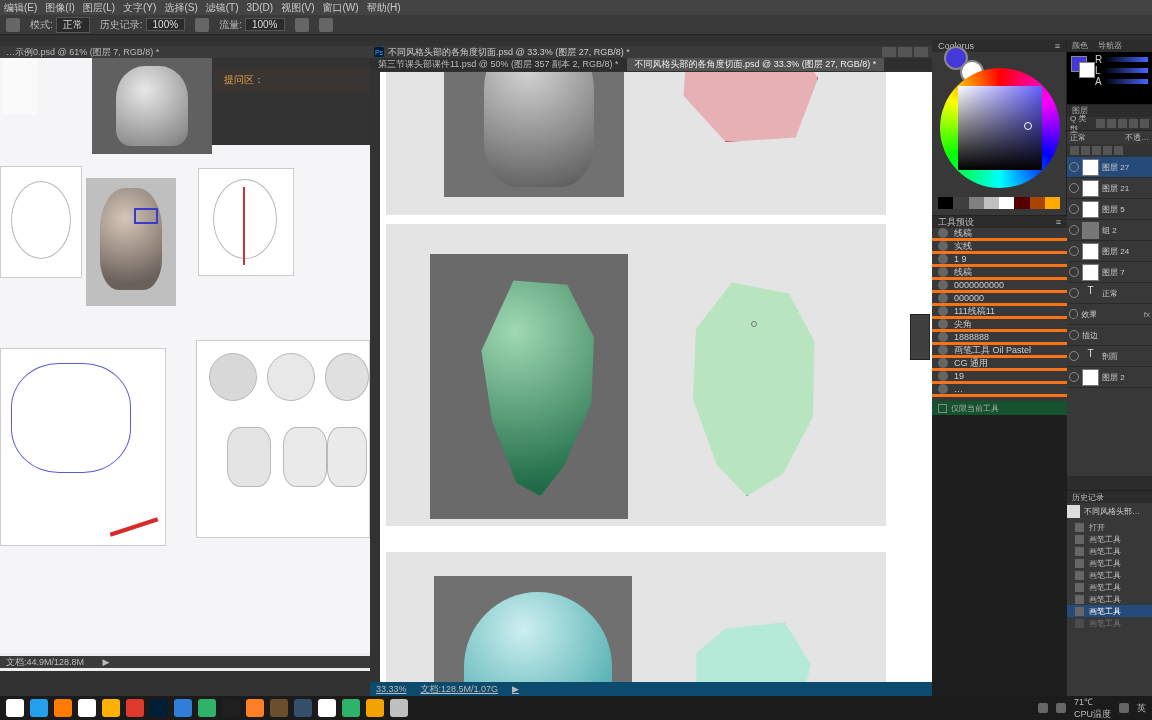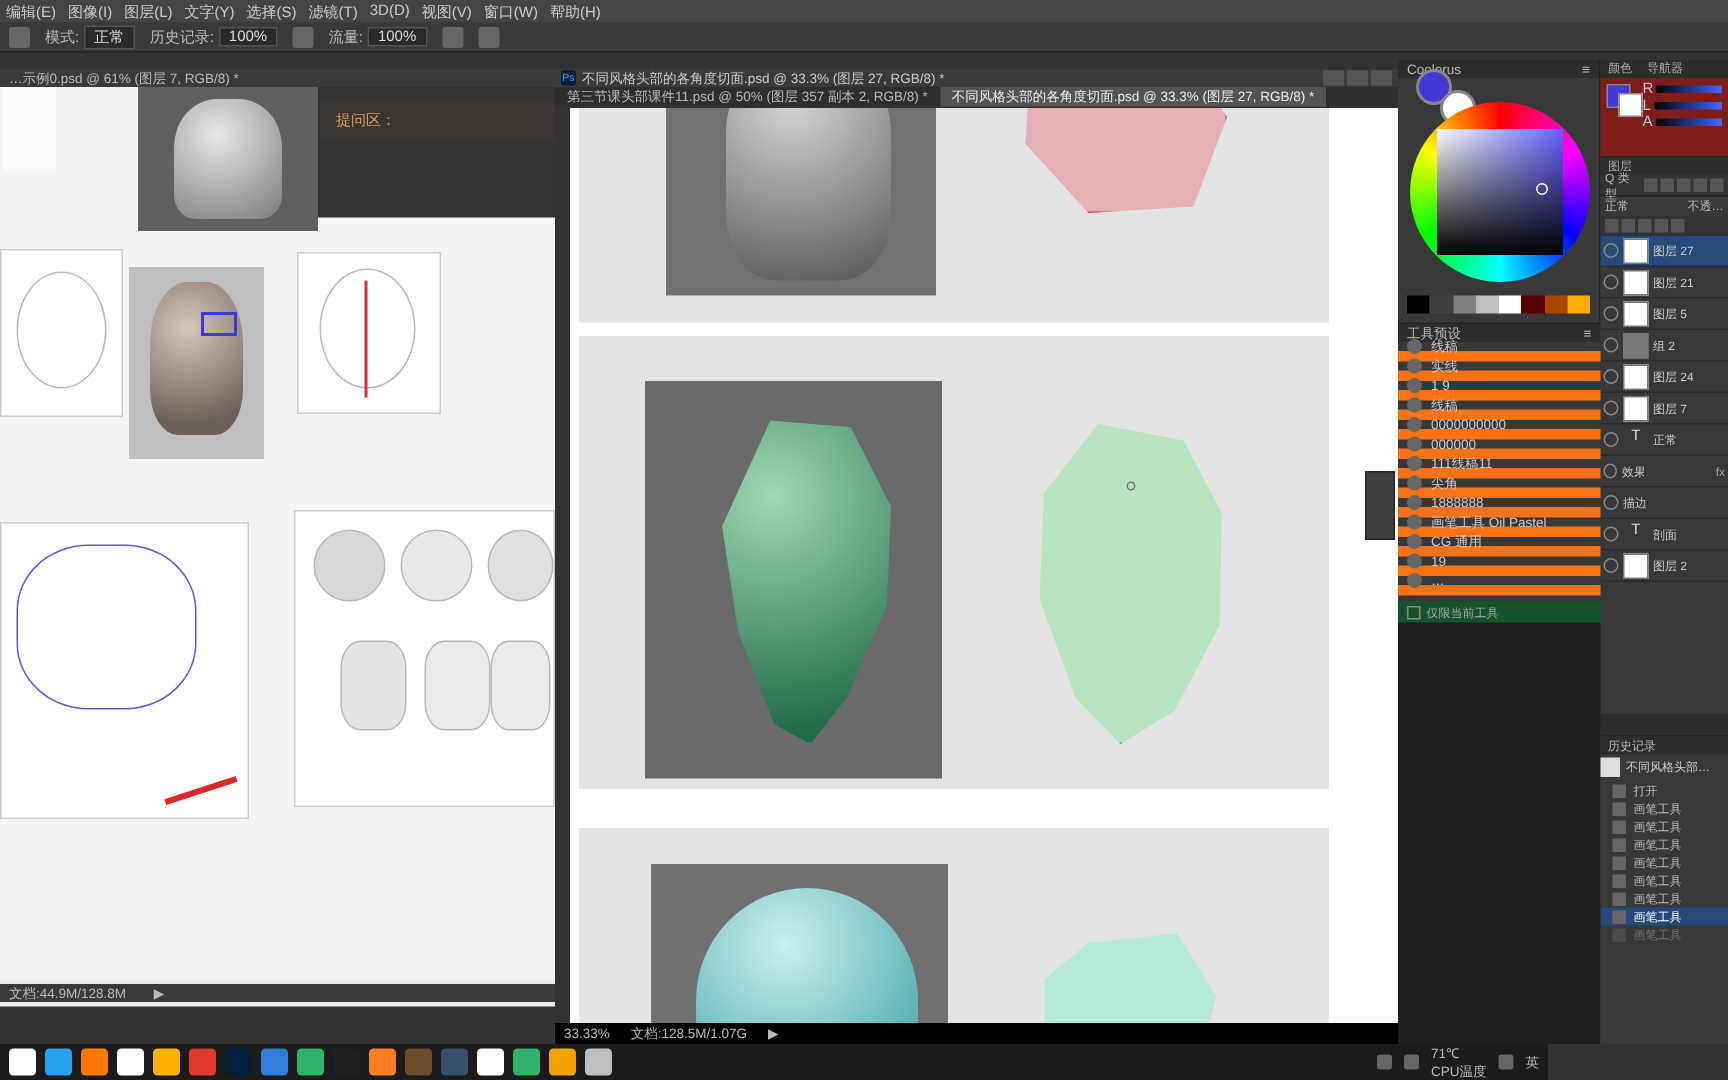--- a/index.html
+++ b/index.html
@@ -122,22 +122,22 @@
   background:#b5ead9; border:1px solid #3aa0c0;
   clip-path: polygon(30% 8%, 76% 2%, 96% 40%, 86% 90%, 40% 100%, 8% 66%, 8% 30%);
 }
 .pinkshape {
   position:absolute; left: 292px; top: -40px; width: 140px; height: 110px;
   background:#e7adb1; border:1px solid #c23b4a; opacity:.95;
   clip-path: polygon(28% 6%, 80% 0%, 100% 42%, 84% 96%, 34% 100%, 4% 58%, 6% 20%);
 }
 .statusmain {
   position:absolute; left:0; bottom:0; height:14px; width: 562px;
-  background:#000000; color:#bbb; font-size:9px;
-  display:flex; align-items:center; gap:14px; padding-left:6px;
+  background:#0c4a6e; color:#bbb; font-size:9px;
+  display:flex; align-items:center; gap:14px; padding-left:6px;text-decoration:underline;
 }
 
 .minidock {
   position:absolute; left: 540px; top: 268px; width: 20px; height: 46px;
   background:#404040; border:1px solid #222;
 }
 
 .rightcol {
   position: absolute; left: 932px; top: 40px; width: 220px; height: 656px;
   background: #383838;
@@ -163,21 +163,21 @@
   border:1px solid #fff; border-radius:50%; }
 .fgcirc { position:absolute; left:12px; top:6px; width:24px;height:24px;
   border-radius:50%; background:#4438d9; border:2px solid #888; }
 .bgcirc { position:absolute; left:28px; top:20px; width:24px;height:24px;
   border-radius:50%; background:#fff; border:2px solid #888; }
 .swstrip { position:absolute; left:6px; bottom:6px; right:6px; height:12px;
   display:flex; }
 .swstrip div { flex:1; }
 .rgbpanel {
   position:absolute; left: 135px; top: 0; width: 85px; height: 64px;
-  background:#7f1d1d;
+  background:#000000;
 }
 .rgbpanel .tabs { height:12px; background:#2c2c2c; display:flex; }
 .rgbpanel .tabs span { font-size:8px;color:#aaa;padding:0 5px; }
 .rgbpanel .fgbg { position:absolute; left:4px; top:16px; }
 .rgbpanel .fgbg .fg{width:16px;height:16px;background:#4438d9;border:1px solid #888;}
 .rgbpanel .fgbg .bg{width:16px;height:16px;background:#fff;border:1px solid #888;
   position:relative;left:8px;top:-10px;}
 .rgbpanel .sliders { position:absolute; left:28px; top:14px; right:4px; }
 .rgbpanel .sliders .row{height:11px;display:flex;align-items:center;gap:2px;}
 .rgbpanel .sliders .bar{flex:1;height:5px;background:linear-gradient(to right,#000,#46f);}
@@ -218,29 +218,29 @@
 .hist{height:12px;display:flex;align-items:center;gap:5px;
   font-size:8px;color:#bbb;padding-left:8px;}
 .hist.sel{background:#264a7a;color:#fff;}
 .hist .b{width:9px;height:9px;background:#666;}
 
 .tpresets{
   position:absolute; left:0; top:175px; width:135px; height:200px;
   background:#383838; border-top:1px solid #222;
 }
 .tpresets .row{height:13px;display:flex;align-items:center;gap:6px;
-  padding-left:6px;font-size:9px;color:#ccc;border-bottom:7px solid #f97316;}
+  padding-left:6px;font-size:9px;color:#ccc;border-bottom:3px solid #f97316;}
 .tpresets .row .b{width:10px;height:10px;background:#666;border-radius:50%;}
 .tpresets .foot{position:absolute;left:0;right:0;bottom:0;height:14px;
   background:#14532d;font-size:8px;color:#aaa;display:flex;align-items:center;
   padding-left:6px;}
 .darkgap { position:absolute; left:0; top:375px; width:135px; bottom:0; background:#1e1e1e;}
 
 .taskbar{
-  position:absolute;left:0;bottom:0;width:1032px;height:24px;
+  position:absolute;left:0;bottom:0;width:1152px;height:24px;
   background:#1b1b1b;display:flex;align-items:center;padding:0 6px;
   justify-content:space-between;
 }
 .taskbar .apps{display:flex;gap:6px;}
 .taskbar .apps .app{width:18px;height:18px;border-radius:3px;}
 .taskbar .tray{display:flex;align-items:center;gap:8px;color:#bbb;font-size:9px;}
 .tray .ic{width:10px;height:10px;background:#666;border-radius:2px;}
 </style>
 </head>
 <body>

